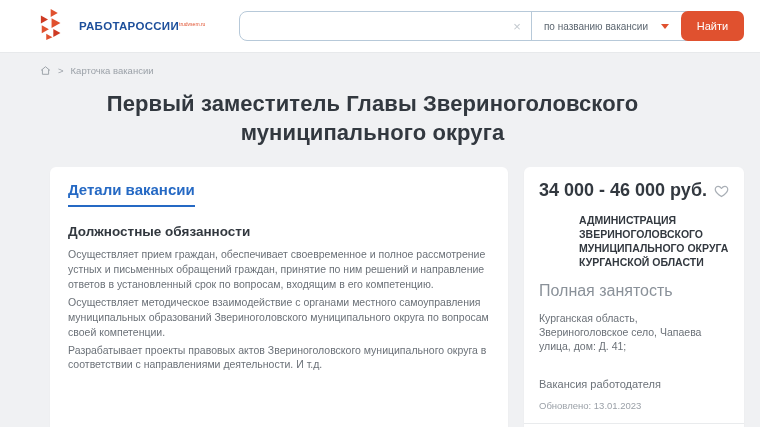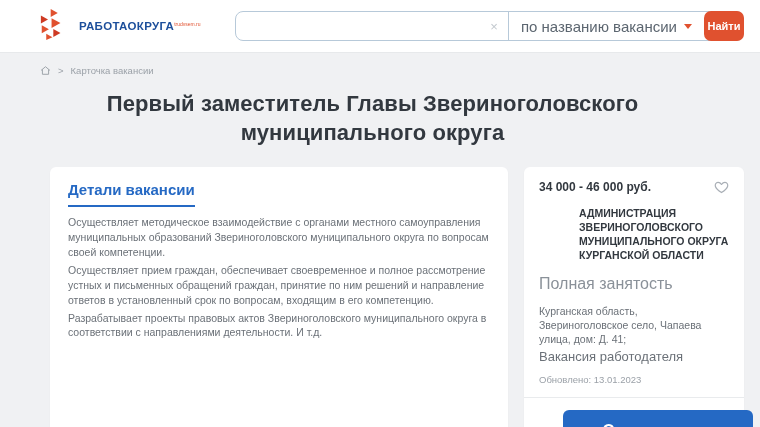--- a/index.html
+++ b/index.html
@@ -43,36 +43,36 @@
     flex: 1; border: none; outline: none; background: transparent;
     font-size: 10.5px; padding: 0 8px 0 12px;
     font-family: inherit; color: #32383F; min-width: 0;
   }
   .search-clear {
     align-self: center; color: #C2C8CE; font-size: 13px;
     padding: 0 10px; cursor: pointer; line-height: 1;
   }
   .search-divider { width: 1px; background: #B7C9D9; }
   .search-filter {
-    display: flex; align-items: center; gap: 7px;
+    display: flex; align-items: center; gap: 13px;
     padding: 0 12px; cursor: pointer;
-    font-size: 15px; color: #5C6670; white-space: nowrap;
+    font-size: 10px; color: #5C6670; white-space: nowrap;
   }
   .caret-down {
     width: 0; height: 0;
     border-left: 4px solid transparent;
     border-right: 4px solid transparent;
     border-top: 5px solid var(--accent_orange, #E0512F);
   }
   .search-btn {
     border: none; cursor: pointer;
     margin: -1px -1px -1px 0;
-    width: 40px;
+    width: 63px;
     background: var(--accent_orange, #E0512F);
-    color: #FFFFFF; font-weight: 700; font-size: 11px;
+    color: #FFFFFF; font-weight: 400; font-size: 11px;
     border-radius: 7px;
     font-family: inherit;
   }
 
   
   .breadcrumb {
     display: flex; align-items: center; gap: 7px;
     padding: 12px 0 0 40px;
     font-size: 9.5px; color: #9BA1A8;
   }
@@ -116,32 +116,32 @@
   .section-title {
     margin-top: 17px;
     font-size: 13.5px; font-weight: 700;
     color: var(--heading, #32383F);
   }
   .duty { margin-top: 8px; font-size: 10.5px; line-height: 1.42; color: #6B7178; }
   .duty + .duty { margin-top: 3px; }
 
   
   .salary-row { display: flex; align-items: center; justify-content: space-between; }
-  .salary { font-size: 12px; font-weight: 700; color: var(--heading, #32383F); }
+  .salary { font-size: 18px; font-weight: 700; color: var(--heading, #32383F); }
   .fav { cursor: pointer; display: inline-flex; }
   .employer {
     margin-top: 13px;
     font-size: 10.5px; font-weight: 700; line-height: 1.32;
     color: var(--heading, #32383F);
     text-transform: uppercase;
     margin-left: 40px;
   }
   .employment { margin-top: 12px; font-size: 16px; color: #8A9199; }
   .address { margin-top: 11px; font-size: 10.5px; line-height: 1.35; color: #6B7178; }
-  .vacancy-type { margin-top: 3px; font-size: 13px; color: #6B7178; }
+  .vacancy-type { margin-top: 25px; font-size: 11px; color: #6B7178; }
   .updated { margin-top: 10px; font-size: 9.5px; color: #9BA1A8; }
   .summary-divider { margin: 12px -15px 0; border-top: 1px solid #E9EBED; }
   .apply-btn {
     margin-top: 12px;
     width: 100%; height: 41px;
     border: none; border-radius: 6px; cursor: pointer;
     background: var(--accent_blue, #2569C4);
     color: #FFFFFF; font-size: 16px; font-weight: 700;
     font-family: inherit;
     margin-left: 24px;
@@ -159,21 +159,21 @@
           <path d="M1 8.5 L9 13 L1 17.5 Z" fill="#CE3A23"></path>
           <path d="M13 11.5 L23 17 L13 22.5 Z"></path>
           <path d="M2 19.5 L10 24 L2 28.5 Z"></path>
           <path d="M15 23.5 L23 28 L15 32.5 Z" fill="#CE3A23"></path>
           <path d="M7 29 L14 33 L7 36 Z"></path>
         </g>
       </svg>
     </span>
     <span class="logo-text">
       <span class="logo-line">РАБОТА</span>
-      <span class="logo-line">ОКРУГА</span>
+      <span class="logo-line">РОССИИ</span>
       <span class="logo-sub">trudvsem.ru</span>
     </span>
   </div>
 
   <div class="search-bar">
     <input class="search-input" type="text" value="" style="">
     <span class="search-clear">×</span>
     <span class="search-divider"></span>
     <div class="search-filter">
       <span>по названию вакансии</span>
@@ -195,22 +195,23 @@
 </div>
 
 <h1 class="page-title">Первый заместитель Главы Звериноголовского муниципального округа</h1>
 
 <div class="columns">
 
   <section class="card details-card">
     <div class="tab-row">
       <span class="tab">Детали вакансии</span>
     </div>
+    <h2 class="section-title">Должностные обязанности</h2>
+    <p class="duty">Осуществляет прием граждан, обеспечивает своевременное и полное рассмотрение устных и письменных обращений граждан, принятие по ним решений и направление ответов в установленный срок по вопросам, входящим в его компетенцию.</p>
     <p class="duty">Осуществляет методическое взаимодействие с органами местного самоуправления муниципальных образований Звериноголовского муниципального округа по вопросам своей компетенции.</p>
-    <p class="duty">Осуществляет прием граждан, обеспечивает своевременное и полное рассмотрение устных и письменных обращений граждан, принятие по ним решений и направление ответов в установленный срок по вопросам, входящим в его компетенцию.</p>
     <p class="duty">Разрабатывает проекты правовых актов Звериноголовского муниципального округа в соответствии с направлениями деятельности. И т.д.</p>
   </section>
 
   <aside class="card summary-card">
     <div class="salary-row">
       <span class="salary">34 000 - 46 000 руб.</span>
       <span class="fav">
         <svg width="15" height="14" viewBox="0 0 16 15" fill="none" stroke="#A9AFB6" stroke-width="1.3" stroke-linejoin="round">
           <path d="M8 13.5 C4.5 11.2 2.2 9.2 1.5 7 C0.8 4.8 2 2.7 4.2 2.5 C5.7 2.4 7 3.3 8 4.8 C9 3.3 10.3 2.4 11.8 2.5 C14 2.7 15.2 4.8 14.5 7 C13.8 9.2 11.5 11.2 8 13.5 Z"></path>
         </svg>

